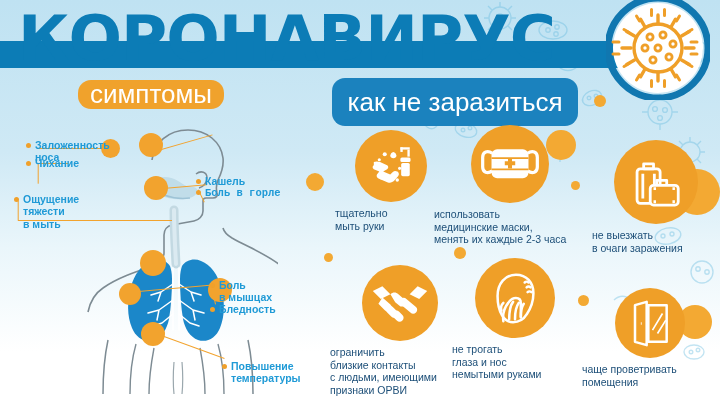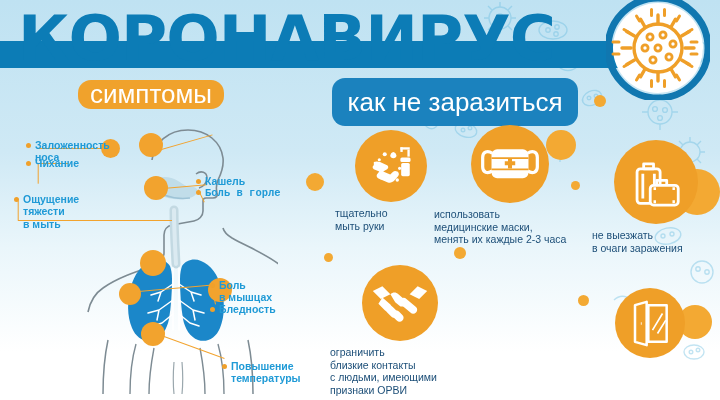--- a/index.html
+++ b/index.html
@@ -292,25 +292,41 @@
         <path d="M28 36c2-2 5-2 7 0l4 4c2 2 2 5 0 7s-5 2-7 0l-4-4c-2-2-2-5 0-7z"></path>
         <path d="M44 20l12 10c2 2 2 5 0 7s-5 2-7 0l-12-10c-2-2-2-5 0-7s5-2 7 0z"></path>
       </svg>
     </div>
     <div class="cap">ограничить
 близкие контакты
 с людьми, имеющими
 признаки ОРВИ</div>
   </div>
 
+  <div class="tile" style="left:452px;top:258px;width:126px;">
+    <div class="circ" style="width:80px;height:80px;">
+      <svg viewBox="0 0 64 64" width="62" height="62" fill="none" stroke="#ffffff" stroke-width="2.6" stroke-linejoin="round" stroke-linecap="round">
+        <path d="M14 30c0-13 8-22 19-22 11 0 18 8 18 19 0 9-3 16-7 22-3 5-8 8-14 8-9 0-16-10-16-27z"></path>
+        <path d="M42 16c1-1 3-1 4 0M44 21c1-1 3-1 4 0M45 26c1-1 3-1 4 0"></path>
+        <path d="M20 56c-1-7 1-14 5-19 2-3 5-5 8-5 3 0 5 2 5 5v14"></path>
+        <path d="M26 54c0-8 1-14 4-18M32 54c0-8 1-13 4-17M38 52c0-7 1-11 3-14"></path>
+        <path d="M20 37c-2 2-3 5-2 8"></path>
+      </svg>
+    </div>
+    <div class="cap">не трогать
+глаза и нос
+немытыми руками</div>
+  </div>
 
   <div class="tile" style="left:582px;top:288px;width:136px;">
     <div class="circ" style="width:70px;height:70px;">
       <svg viewBox="0 0 60 56" width="50" height="47" fill="none" stroke="#ffffff" stroke-width="3" stroke-linejoin="round">
         <path d="M12 6l14-4v52l-14-4z"></path>
         <path d="M19 28h1"></path>
         <rect x="28" y="6" width="22" height="44"></rect>
         <path d="M33 36l12-20M39 40l10-16" stroke-width="2"></path>
       </svg>
     </div>
+    <div class="cap">чаще проветривать
+помещения</div>
   </div>
 
 </div>
 
 </body></html>

